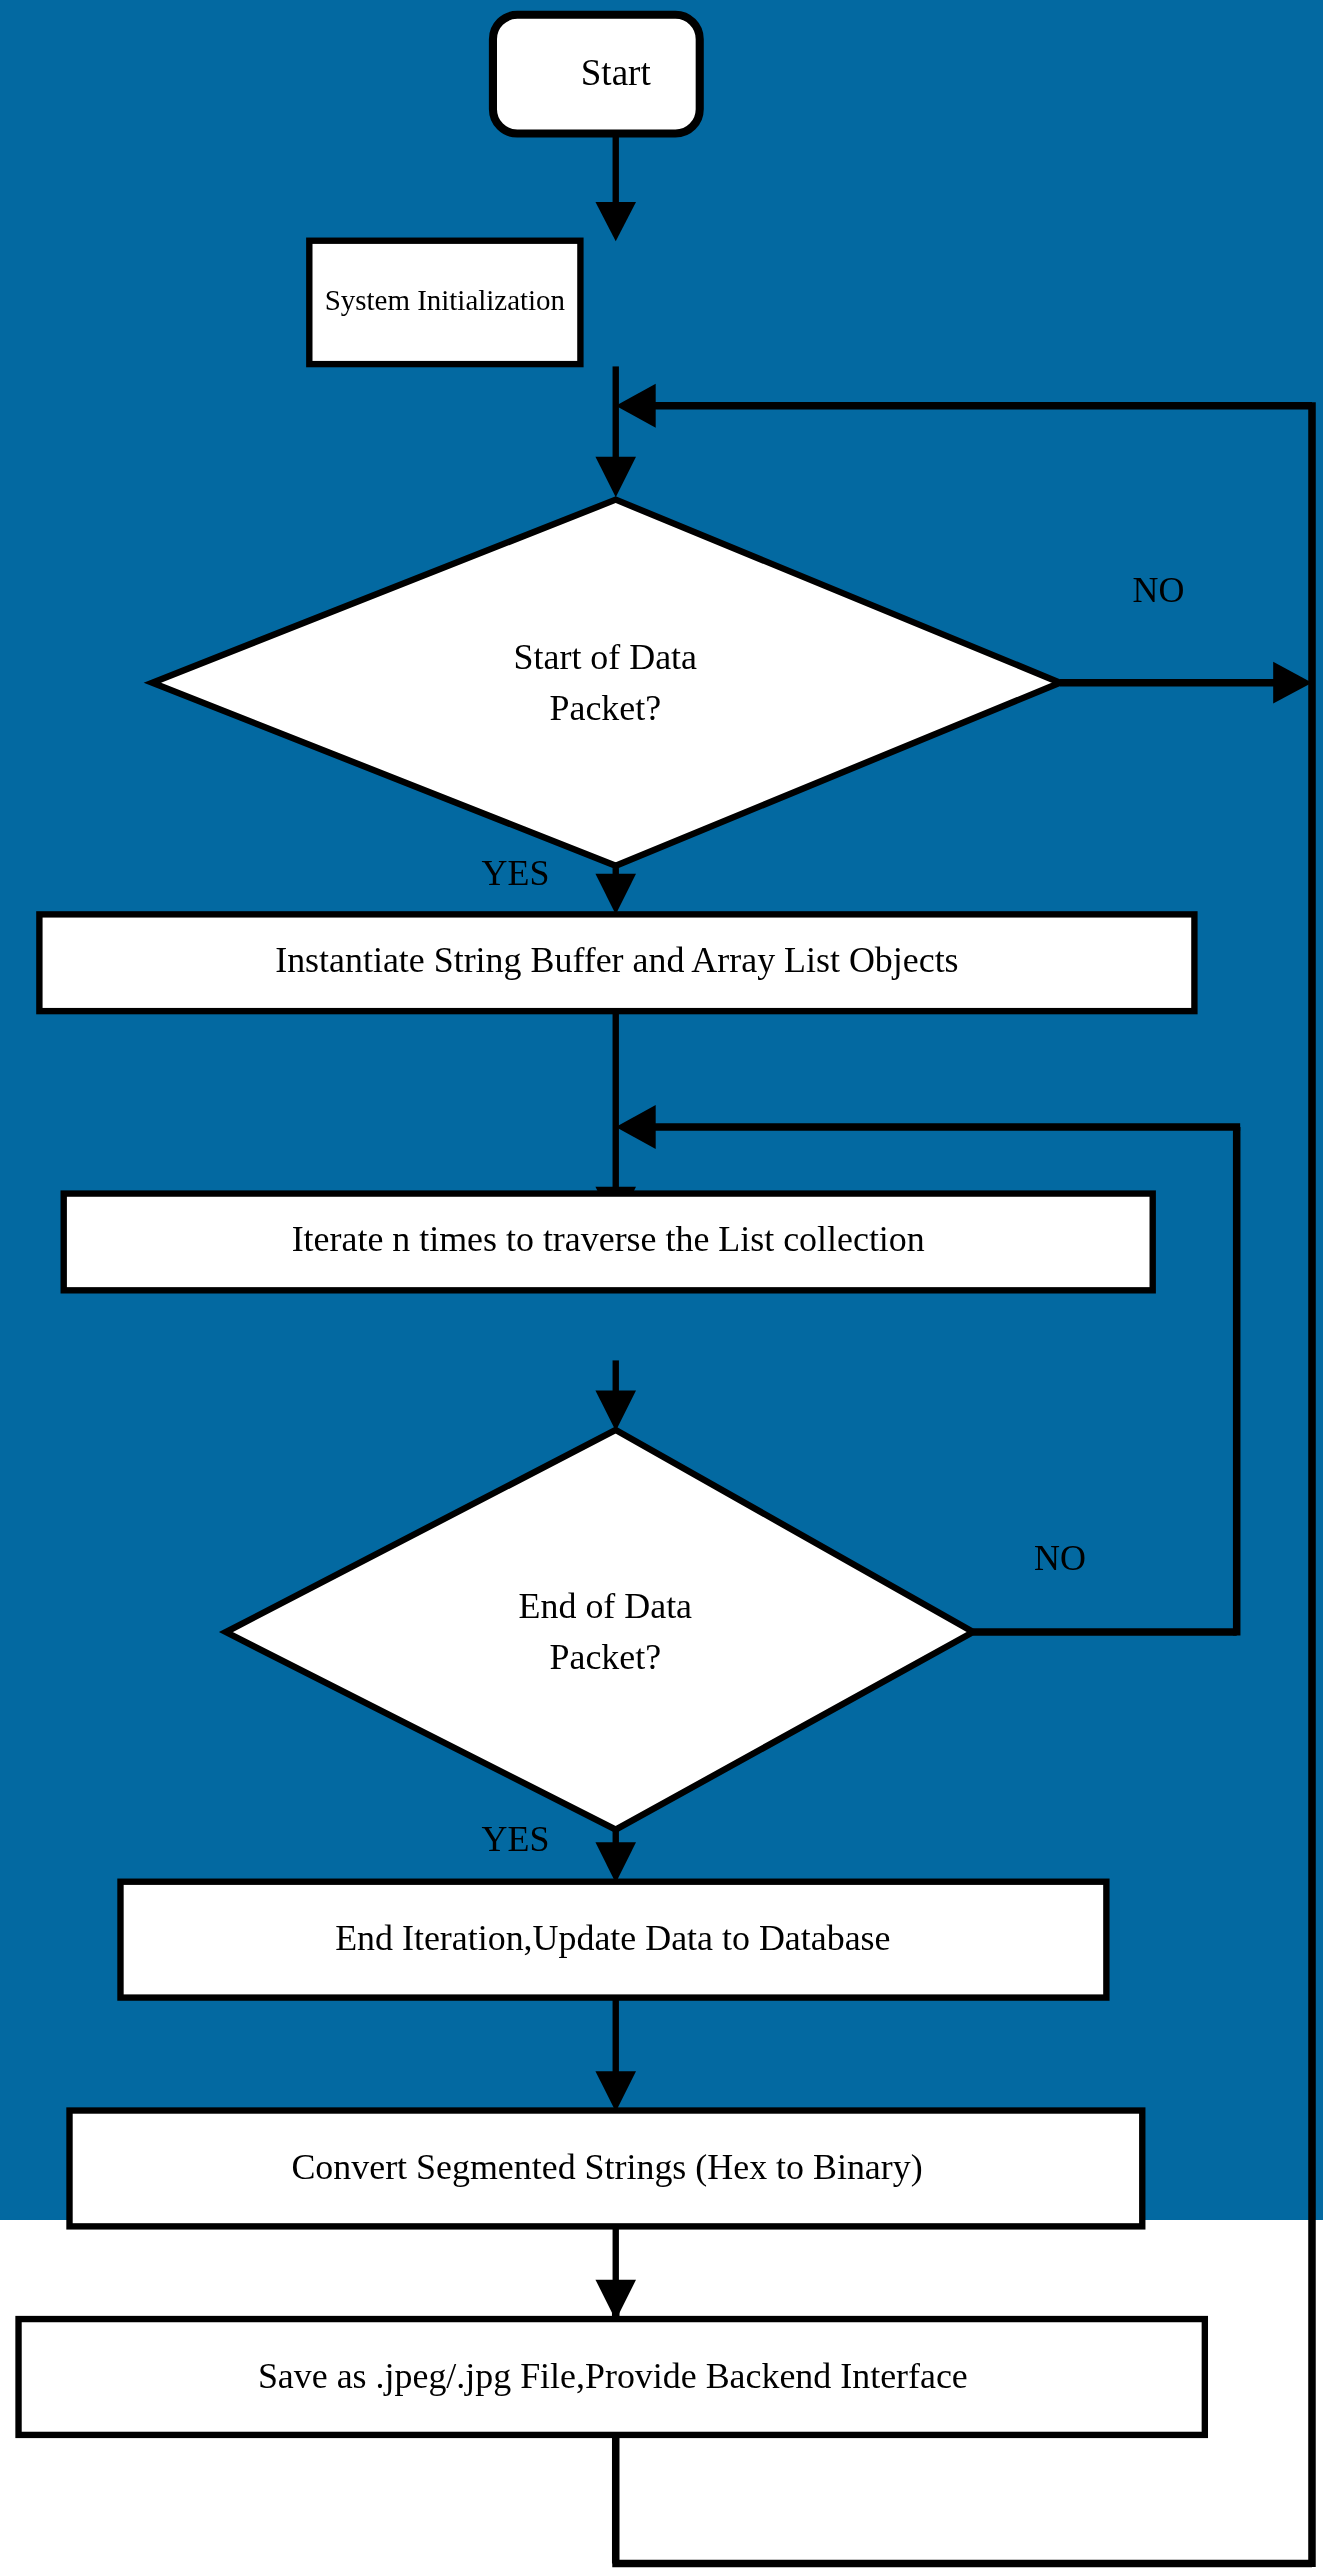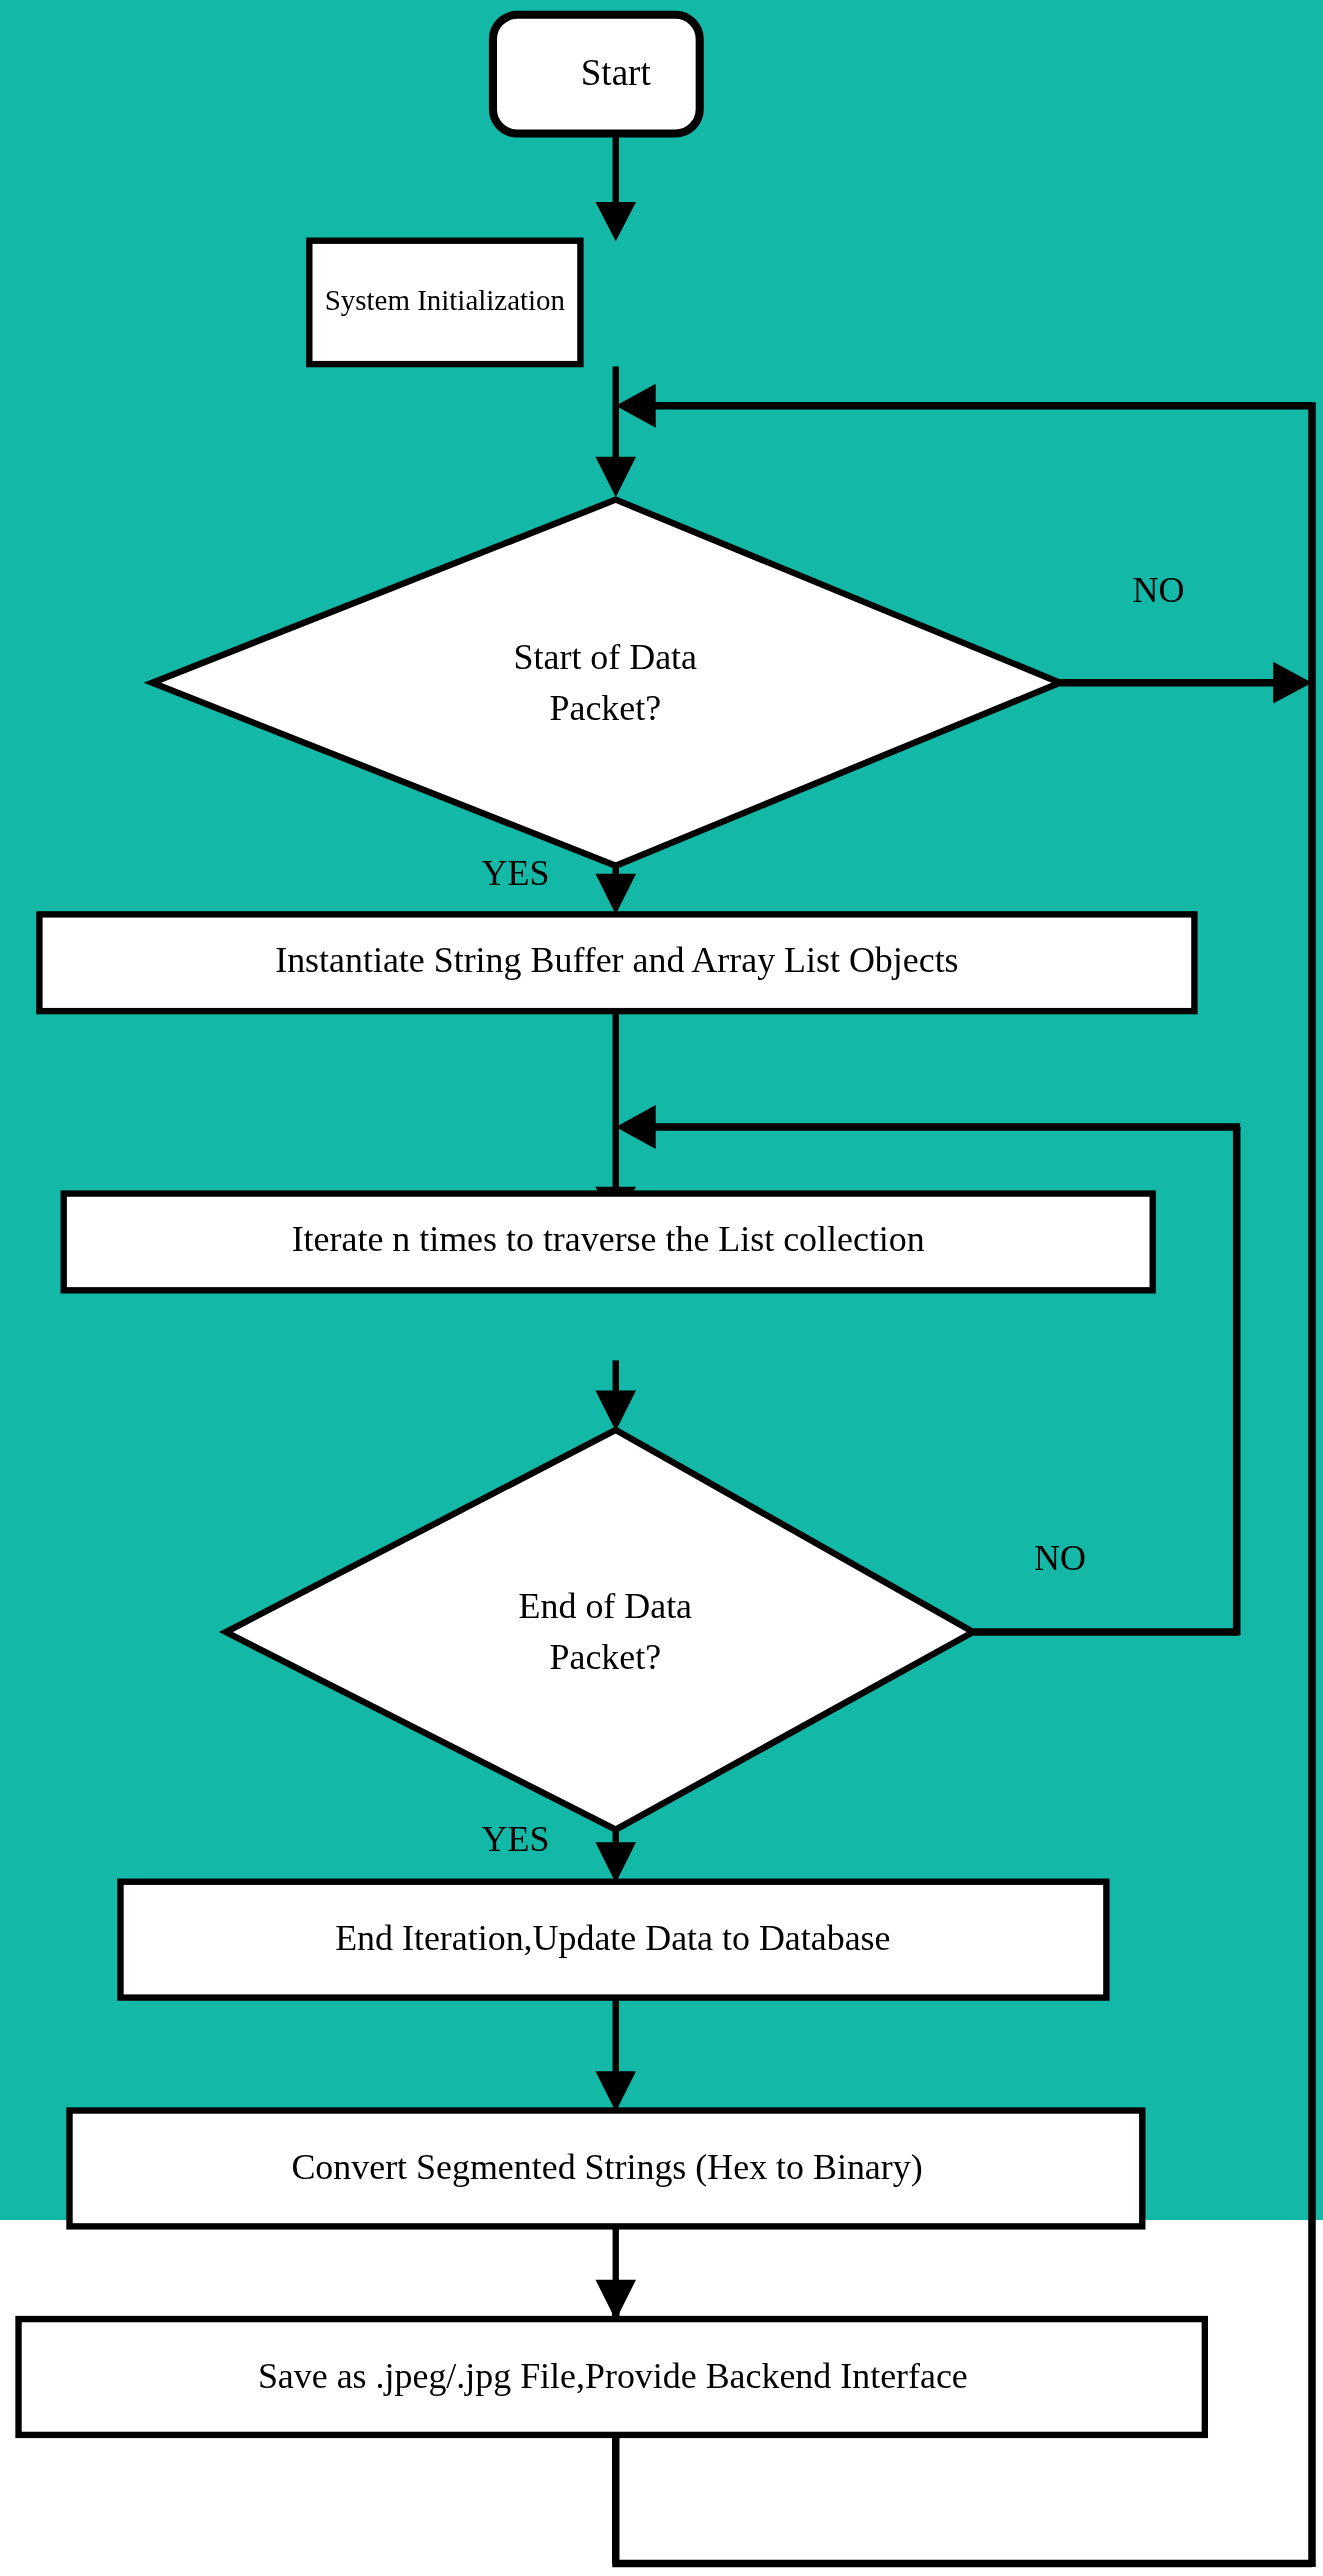--- a/index.html
+++ b/index.html
@@ -11,21 +11,21 @@
   body {
     width: 1323px;
     height: 2576px;
     font-family: "Liberation Serif", "DejaVu Serif", serif;
     overflow: hidden;
   }
   #flowchart-root {
     position: relative;
     width: 1323px;
     height: 2220px;
-    background: #14b8a6;
+    background: #0369a1;
   }
   svg#flowchart-svg {
     display: block;
     width: 1323px;
     height: 2576px;
   }
   .node-shape {
     fill: #ffffff;
     stroke: #000000;
     stroke-width: 11;

